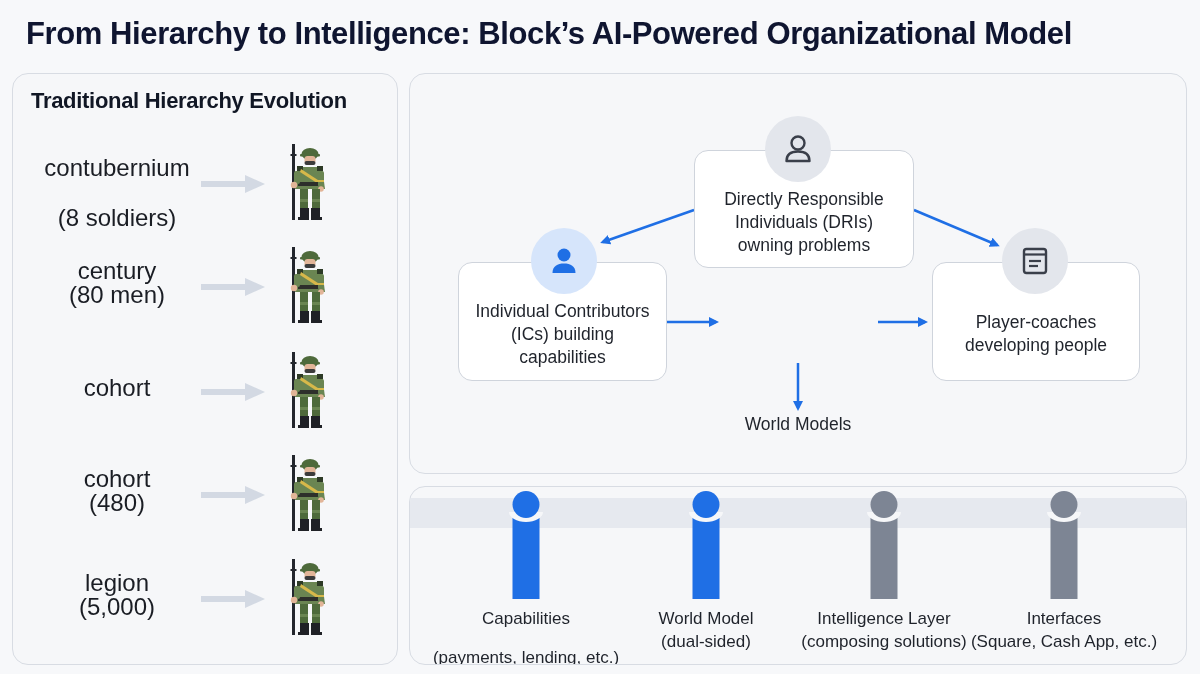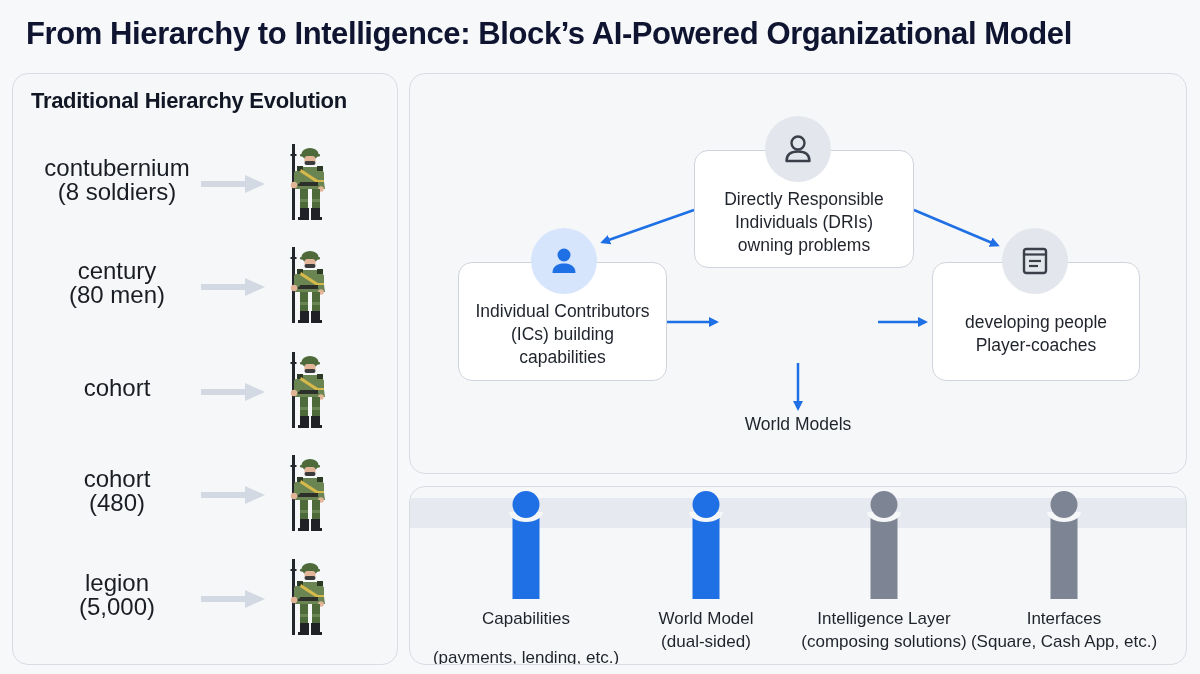--- a/index.html
+++ b/index.html
@@ -79,21 +79,21 @@
 
 <div class="title">From Hierarchy to Intelligence: Block’s AI-Powered Organizational Model</div>
 
 <div class="panel" id="left-panel">
   <div class="panel-title">Traditional Hierarchy Evolution</div>
 
   <div id="h-rows">
       <div class="h-row" style="top: 70px;">
         <div class="h-label" style="top: 12px;">
           <span style="display: block;">contubernium</span>
-          <span style="display: block;">(8 soldiers)</span>
+          <span style="display: block; margin-top: 26px;">(8 soldiers)</span>
         </div>
         <svg class="h-arrow" width="64" height="20" style="top: 30px;">
           <rect x="0" y="7" width="46" height="6" fill="#d3d9e3"></rect>
           <path d="M44,1 L64,10 L44,19 Z" fill="#d3d9e3"></path>
         </svg>
         <div class="h-soldier" style="top: 0px;">
   <svg width="50" height="78" viewBox="0 0 50 78">
 
     <rect x="9" y="0" width="3" height="76" fill="#23262d"></rect>
     <rect x="7.5" y="10" width="6" height="2" fill="#23262d"></rect>
@@ -344,22 +344,22 @@
   </div>
   <div class="icon-circle blue-circle" style="left:121px; top:154px;">
     <svg width="32" height="32" viewBox="0 0 32 32">
       <circle cx="16" cy="10" r="6.5" fill="#1f6fe5"></circle>
       <path d="M4.5,28 C4.5,21 9.5,18.5 16,18.5 C22.5,18.5 27.5,21 27.5,28 Z" fill="#1f6fe5"></path>
     </svg>
   </div>
 
 
   <div class="node" style="left:522px; top:188px; width:208px; height:119px; padding-top:48px;">
+    <span>Player-coaches</span>
     <span>developing people</span>
-    <span>Player-coaches</span>
   </div>
   <div class="icon-circle gray-circle" style="left:592px; top:154px;">
     <svg width="28" height="30" viewBox="0 0 28 30">
       <rect x="3" y="3" width="22" height="24" rx="2.5" fill="none" stroke="#3a3f4a" stroke-width="2.4"></rect>
       <line x1="3" y1="8.5" x2="25" y2="8.5" stroke="#3a3f4a" stroke-width="2.2"></line>
       <line x1="8" y1="15" x2="20" y2="15" stroke="#3a3f4a" stroke-width="2.2"></line>
       <line x1="8" y1="20" x2="17" y2="20" stroke="#3a3f4a" stroke-width="2.2"></line>
     </svg>
   </div>
 

